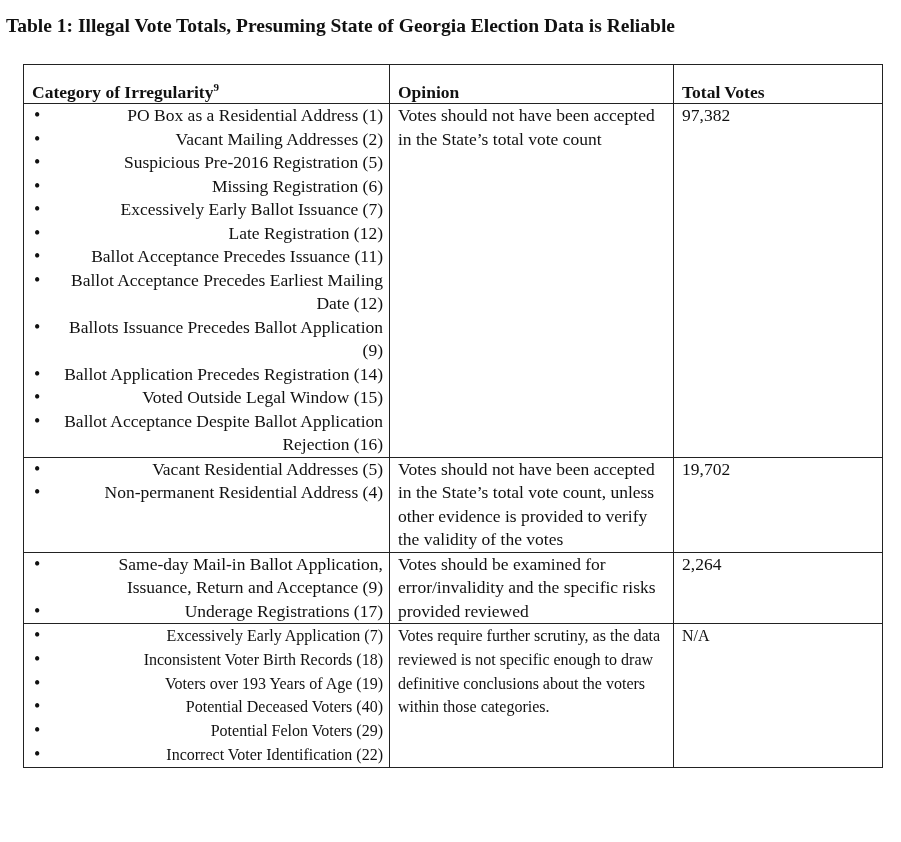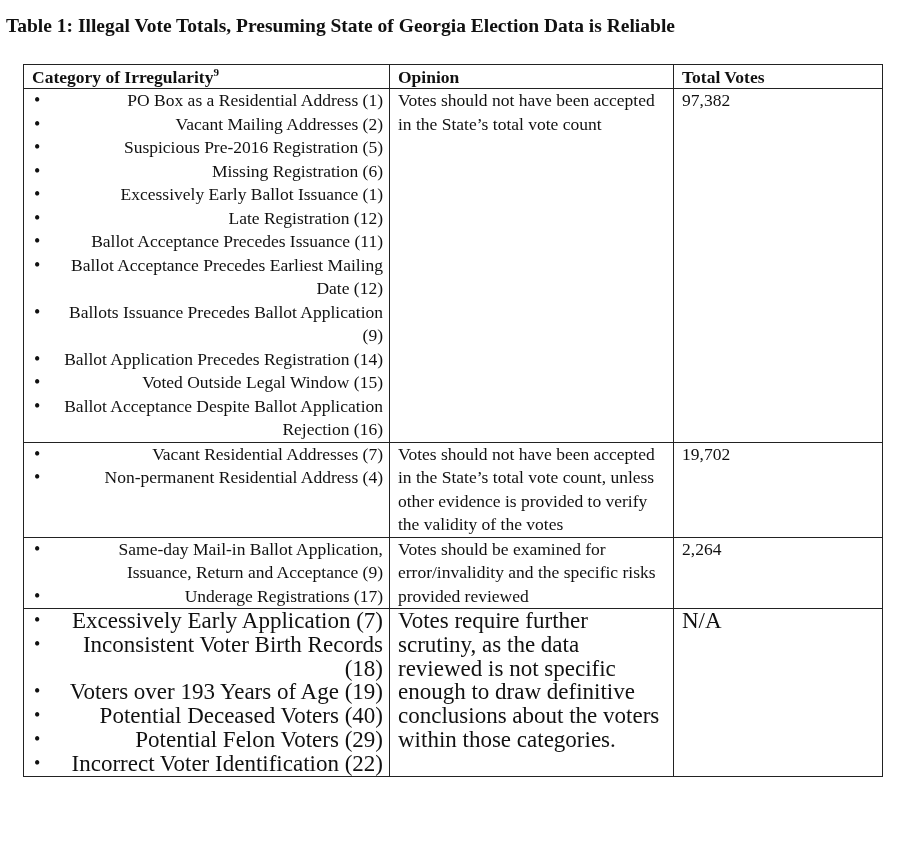--- a/index.html
+++ b/index.html
@@ -1,27 +1,27 @@
 <!DOCTYPE html>
 <html><head>
 <meta charset="utf-8">
 <style>
   html, body { margin: 0; padding: 0; background: #ffffff; }
   body { width: 901px; height: 842px; position: relative; overflow: hidden;
          font-family: "Liberation Serif", "DejaVu Serif", serif; color: #111; }
   .title { position: absolute; left: 6px; top: 15px; font-size: 19.5px; font-weight: bold; white-space: nowrap; }
   table { position: absolute; left: 23px; top: 64px; border-collapse: collapse; width: 859px; table-layout: fixed; }
   td, th { border: 1.5px solid #222; vertical-align: top; padding: 0 6px 0 8px; font-size: 17.5px; line-height: 23.5px; font-weight: normal; text-align: left; }
-  th { font-weight: bold; line-height: 22px; padding-top: 1px; }
+  th { font-weight: bold; line-height: 22px; padding-top: 16px; }
   col.c1 { width: 366px; } col.c2 { width: 284px; } col.c3 { width: 209px; }
   ul { margin: 0; padding: 0 0 0 24px; list-style: none; }
   li { position: relative; text-align: right; }
   li::before { content: "\2022"; position: absolute; left: -22px; top: 0; font-size: 18px; }
   sup { font-size: 11px; line-height: 0; vertical-align: super; }
-  .r4 td { font-size: 23px; line-height: 23.8px; }
+  .r4 td { font-size: 16px; line-height: 23.8px; }
 </style>
 </head>
 <body>
 
 <div class="title">Table 1: Illegal Vote Totals, Presuming State of Georgia Election Data is Reliable</div>
 
 <table>
   <colgroup>
       <col class="c1">
       <col class="c2">
@@ -35,37 +35,37 @@
     </tr>
   </thead>
   <tbody id="tbody">
       <tr>
         <td>
           <ul>
             <li>PO Box as a Residential Address (1)</li>
             <li>Vacant Mailing Addresses (2)</li>
             <li>Suspicious Pre-2016 Registration (5)</li>
             <li>Missing Registration (6)</li>
-            <li>Excessively Early Ballot Issuance (1)</li>
+            <li>Excessively Early Ballot Issuance (7)</li>
             <li>Late Registration (12)</li>
             <li>Ballot Acceptance Precedes Issuance (11)</li>
             <li>Ballot Acceptance Precedes Earliest Mailing Date (12)</li>
             <li>Ballots Issuance Precedes Ballot Application (9)</li>
             <li>Ballot Application Precedes Registration (14)</li>
             <li>Voted Outside Legal Window (15)</li>
             <li>Ballot Acceptance Despite Ballot Application Rejection (16)</li>
           </ul>
         </td>
         <td>Votes should not have been accepted in the State’s total vote count</td>
         <td>97,382</td>
       </tr>
       <tr>
         <td>
           <ul>
-            <li>Vacant Residential Addresses (7)</li>
+            <li>Vacant Residential Addresses (5)</li>
             <li>Non-permanent Residential Address (4)</li>
           </ul>
         </td>
         <td>Votes should not have been accepted in the State’s total vote count, unless other evidence is provided to verify the validity of the votes</td>
         <td>19,702</td>
       </tr>
       <tr>
         <td>
           <ul>
             <li>Same-day Mail-in Ballot Application, Issuance, Return and Acceptance (9)</li>

